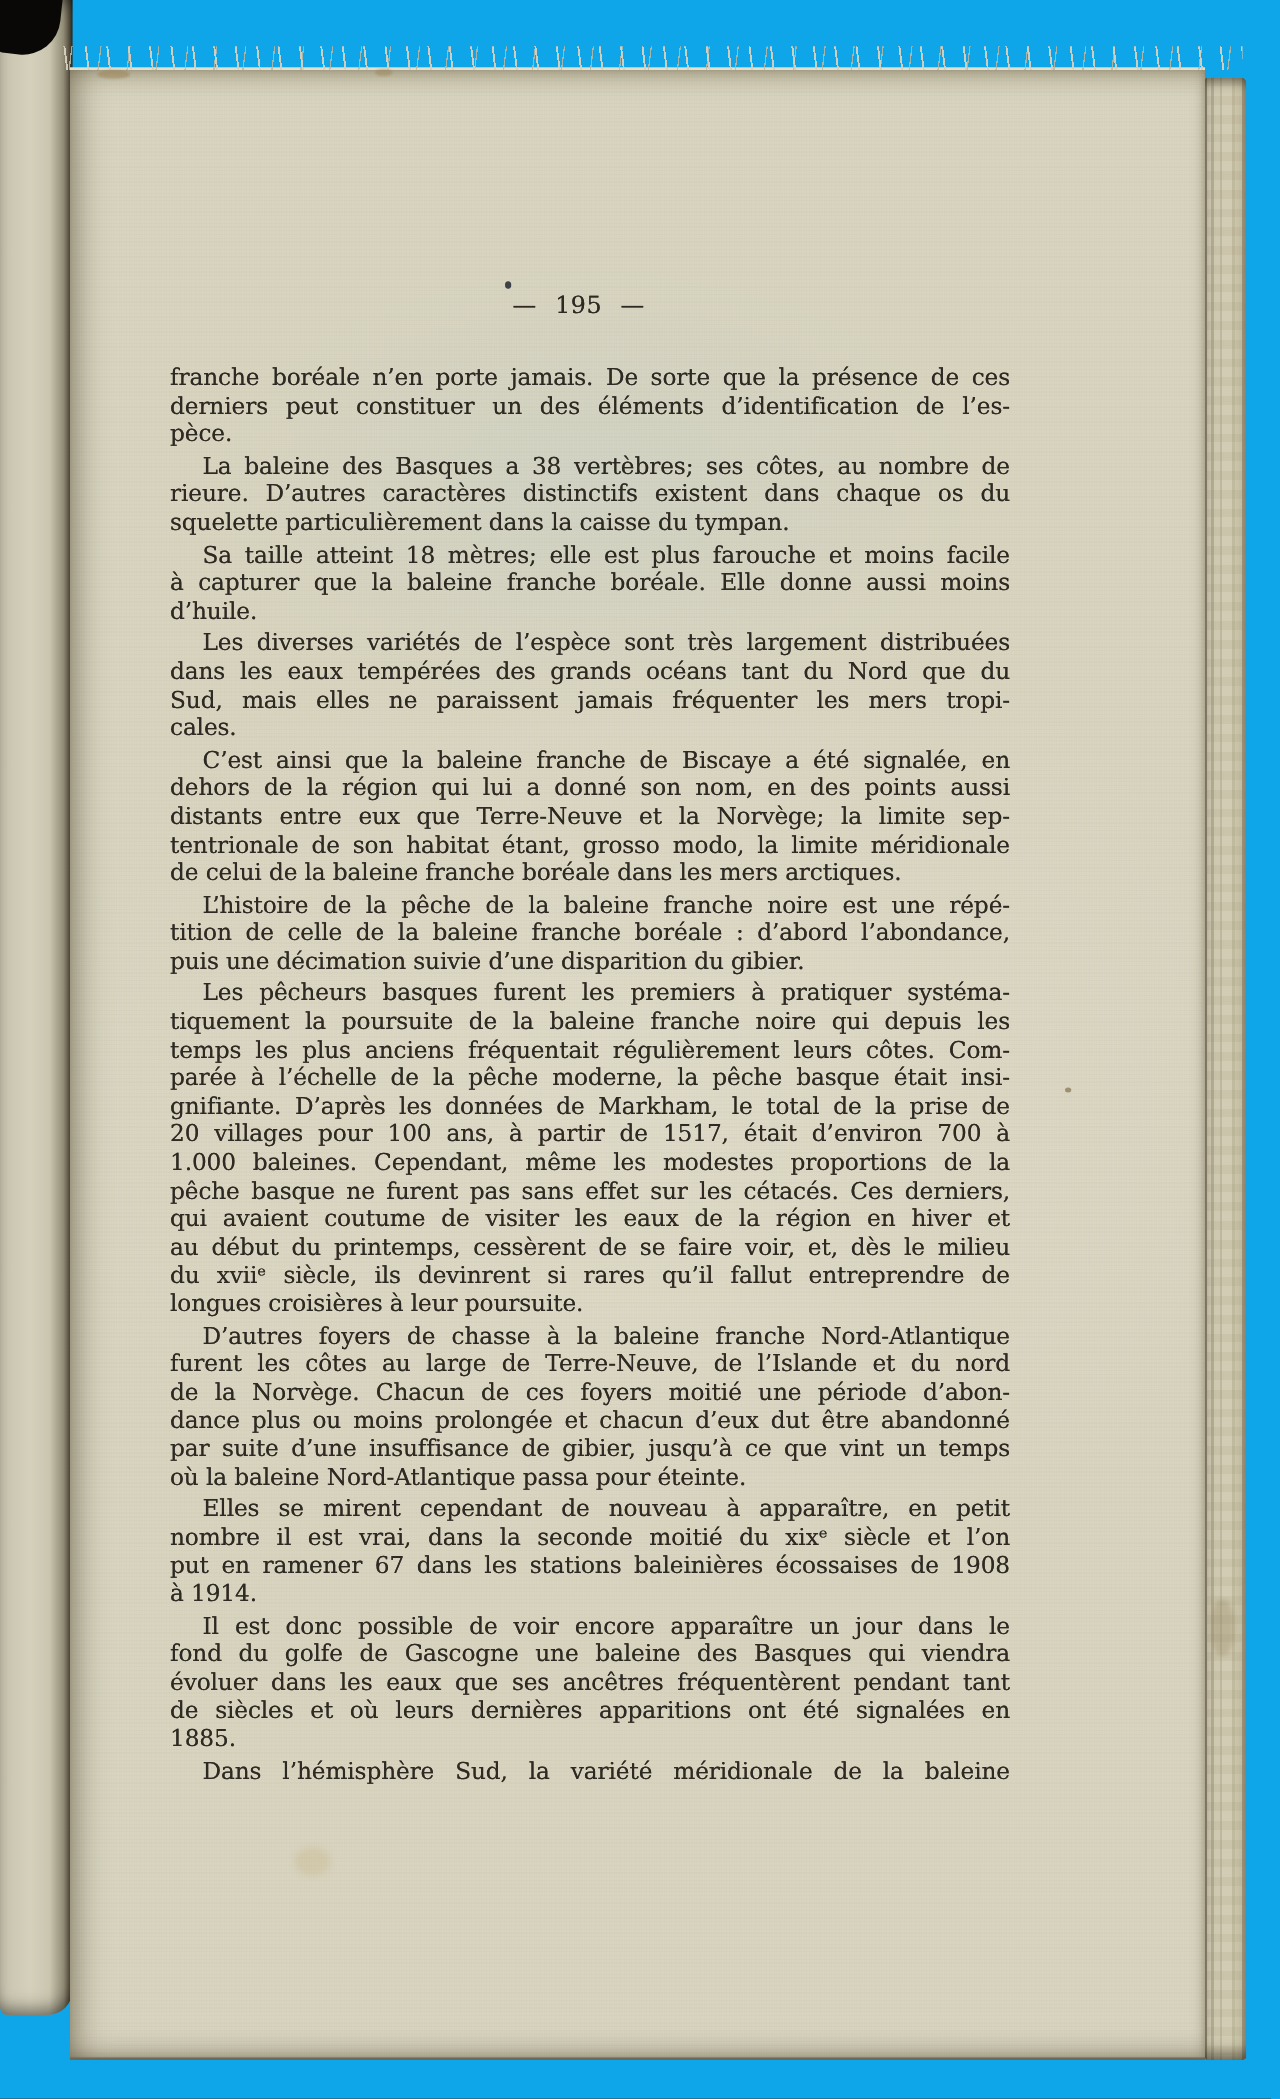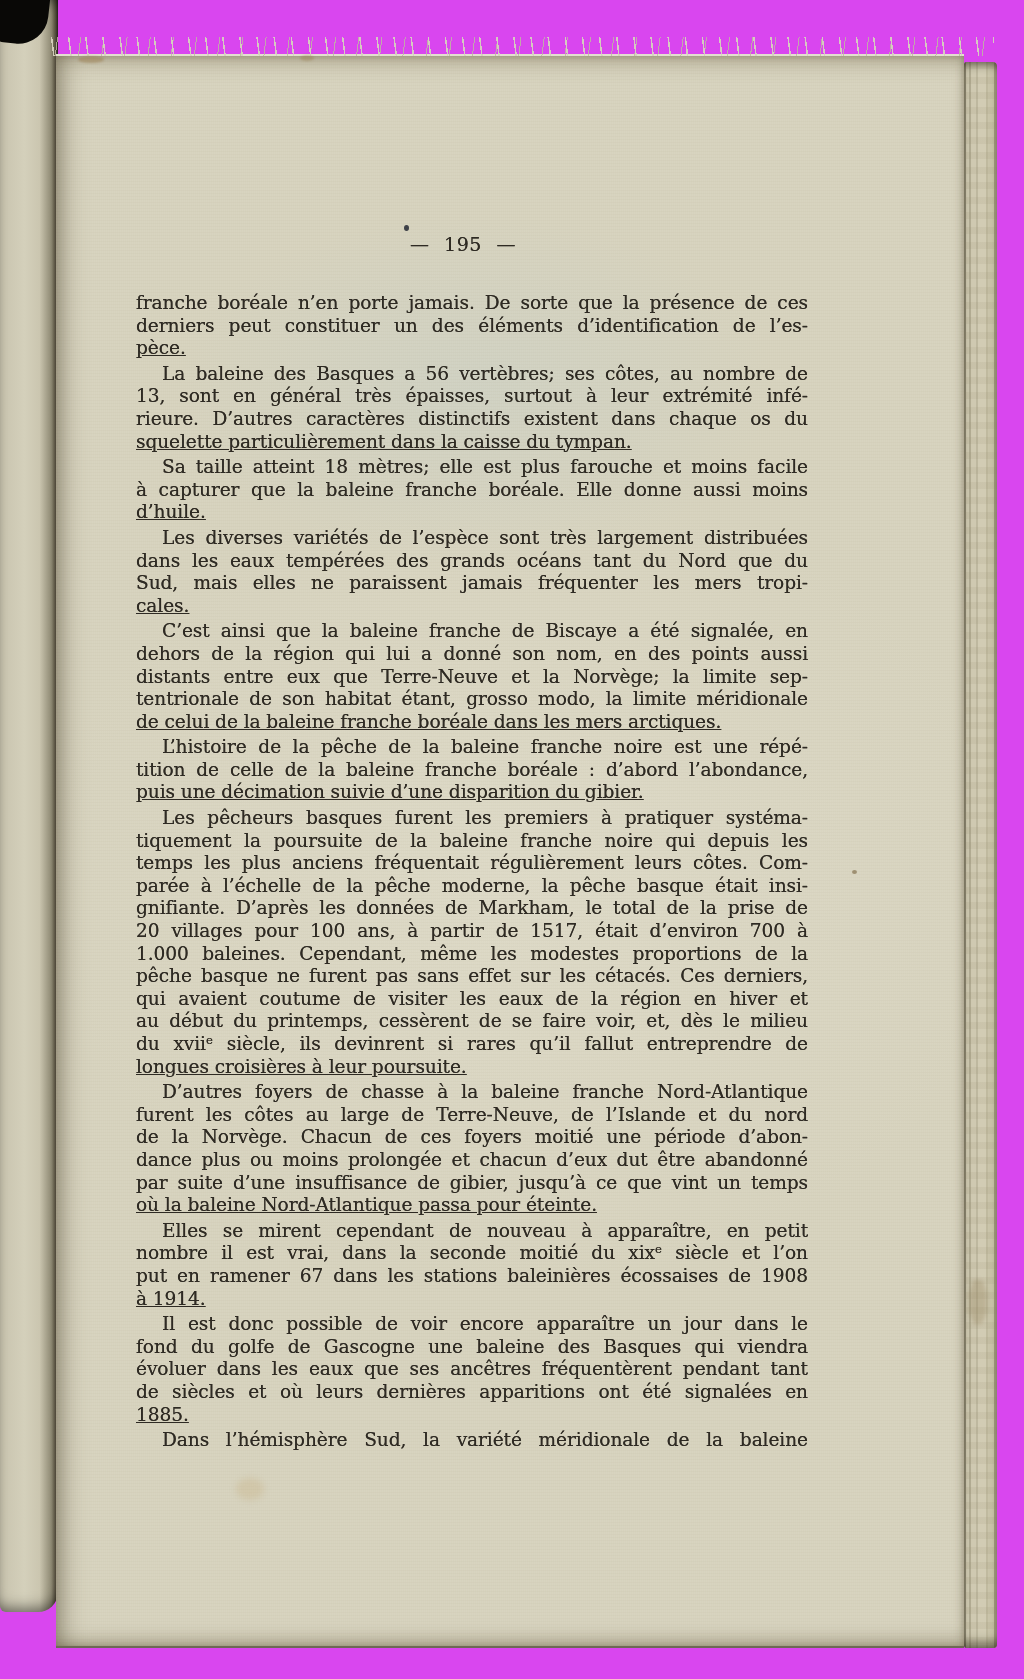--- a/index.html
+++ b/index.html
@@ -1,19 +1,19 @@
 <!DOCTYPE html>
 <html lang="fr"><head>
 <meta charset="utf-8">
 <style>
   html,body { margin:0; padding:0; }
   body { width:1024px; height:1679px; background:#0b0a07; overflow:hidden;
          font-family:"DejaVu Serif","Liberation Serif",serif; }
 
-  .scene { position:relative; width:1024px; height:1679px; background:#d946ef; overflow:hidden; }
+  .scene { position:relative; width:1024px; height:1679px; background:#0ea5e9; overflow:hidden; }
 
   
   .sliver {
     position:absolute; left:0; top:40; width:58px; height:1612px;
     background:linear-gradient(to right,#c8c3ae 0%, #d4d0bb 42%, #cbc6b0 68%, #908b75 88%, #564f3e 96%, #2c291f 100%);
     border-radius:4px 0 20px 6px;
     box-shadow:inset 0 10px 14px -8px rgba(0,0,0,.55), inset 0 -12px 14px -8px rgba(0,0,0,.5);
   }
 
   
@@ -64,21 +64,21 @@
   .pagenum {
     height:24px; line-height:24px; text-align:center; transform:translateX(-9px);
     font-size:19px; word-spacing:8px; letter-spacing:.5px;
     text-shadow:0 0 .5px rgba(46,42,35,.85);
   }
   .text-block { margin-top:36px; font-size:18.6px; letter-spacing:-.1px;
                 text-shadow:0 0 .5px rgba(46,42,35,.8); }
   .para + .para { margin-top:3px; }
   .tl { height:22.6px; line-height:22.6px; text-align:justify; overflow:hidden; }
   .tl::after { content:""; display:inline-block; width:100%; height:0; }
-  .tl.last { text-align:left;text-decoration:underline; }
+  .tl.last { text-align:left; }
   .tl.last::after { content:none; }
   .para.indent .tl.first { text-indent:26px; }
 </style>
 </head>
 <body>
 
 <div class="scene">
 
   <div class="sliver"></div>
 
@@ -99,22 +99,21 @@
 
   <div class="content" style="--ink: #2e2a23;">
     <div class="pagenum">— 195 —</div>
     <div class="text-block">
         <div class="para">
           <div class="tl first">franche boréale n’en porte jamais. De sorte que la présence de ces</div>
           <div class="tl">derniers peut constituer un des éléments d’identification de l’es-</div>
           <div class="tl last">pèce.</div>
         </div>
         <div class="para indent">
-          <div class="tl first">La baleine des Basques a 56 vertèbres; ses côtes, au nombre de</div>
-          <div class="tl">13, sont en général très épaisses, surtout à leur extrémité infé-</div>
+          <div class="tl first">La baleine des Basques a 38 vertèbres; ses côtes, au nombre de</div>
           <div class="tl">rieure. D’autres caractères distinctifs existent dans chaque os du</div>
           <div class="tl last">squelette particulièrement dans la caisse du tympan.</div>
         </div>
         <div class="para indent">
           <div class="tl first">Sa taille atteint 18 mètres; elle est plus farouche et moins facile</div>
           <div class="tl">à capturer que la baleine franche boréale. Elle donne aussi moins</div>
           <div class="tl last">d’huile.</div>
         </div>
         <div class="para indent">
           <div class="tl first">Les diverses variétés de l’espèce sont très largement distribuées</div>

